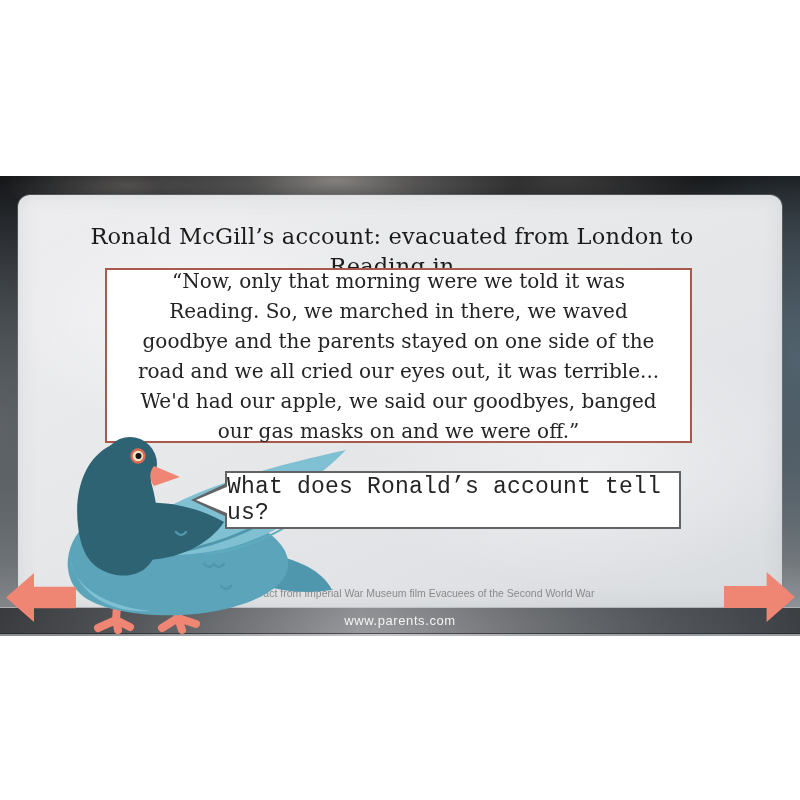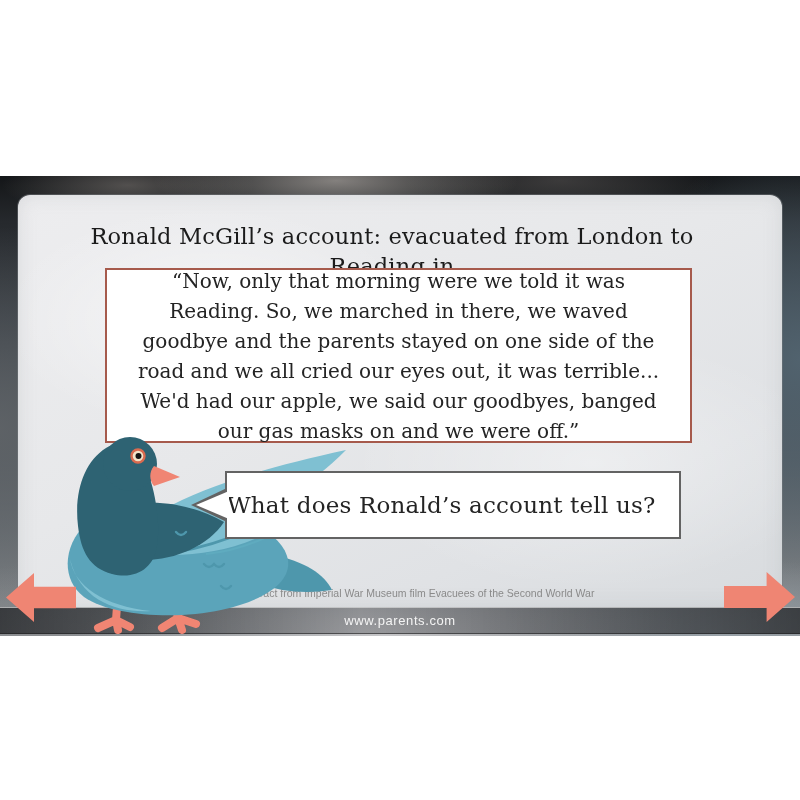--- a/index.html
+++ b/index.html
@@ -45,24 +45,25 @@
     background:#ffffff; border:2px solid #a65a4c;
     display:flex; align-items:center; justify-content:center;
     padding:8px 20px;
   }
   .quote-text {
     text-align:center; color:#242424;
     font-size:20px; line-height:30px;
   }
   
   .bubble {
-    position:absolute; left:225px; top:295px; width:456px; height:68px;
+    position:absolute; left:225px; top:295px; width:456px; height:58px;
     background:#ffffff; border:2px solid #636363;
-    display:flex; align-items:center; 
+    display:flex; align-items:center; justify-content:center;
     z-index:6;
+    font-family:Liberation Mono, monospace;
   }
   .bubble-tail-border {
     position:absolute; left:-36px; top:50%; transform:translateY(-50%);
     width:0; height:0;
     border-top:17px solid transparent; border-bottom:17px solid transparent;
     border-right:36px solid #636363;
   }
   .bubble-tail-fill {
     position:absolute; left:-31px; top:50%; transform:translateY(-50%);
     width:0; height:0;

